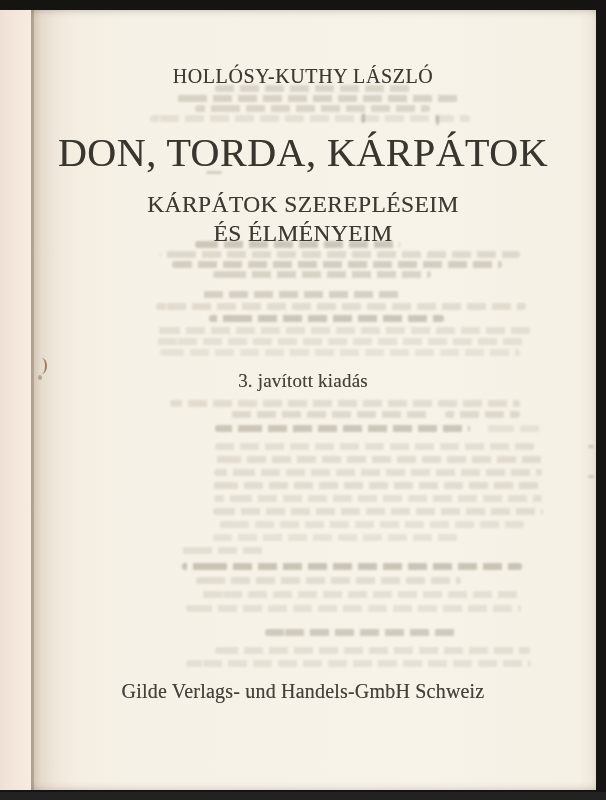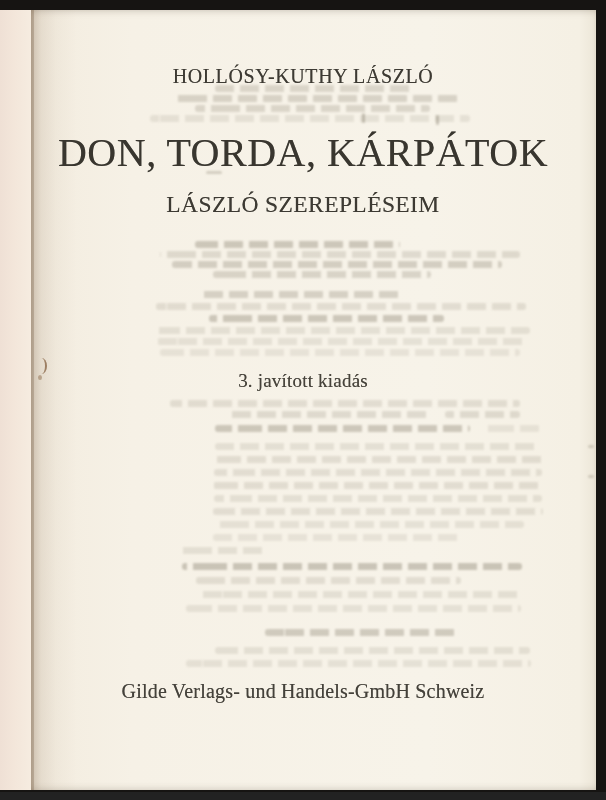--- a/index.html
+++ b/index.html
@@ -113,21 +113,22 @@
         <div class="ghost" style="left: 155px; top: 651px; width: 345px; height: 7px; opacity: 0.12; background-position: 17px 0px;"></div>
         <div class="ghost" style="left: 557px; top: 436px; width: 6px; height: 3px; opacity: 0.25; background-position: 1px 0px;"></div>
         <div class="ghost" style="left: 557px; top: 466px; width: 6px; height: 3px; opacity: 0.25; background-position: 14px 0px;"></div>
       </div>
 
     <div class="txt author">HOLLÓSY-KUTHY LÁSZLÓ</div>
 
     <div class="txt title">DON, TORDA, KÁRPÁTOK</div>
 
     <div class="txt subtitle">
-      <div>LÁSZLÓ SZEREPLÉSEIM</div>
+      <div>KÁRPÁTOK SZEREPLÉSEIM</div>
+      <div>ÉS ÉLMÉNYEIM</div>
     </div>
 
     <div class="txt edition">3. javított kiadás</div>
 
     <div class="txt publisher">Gilde Verlags- und Handels-GmbH Schweiz</div>
 
     <span class="flaw"></span>
     <span class="flaw-dot"></span>
   </div>
 

